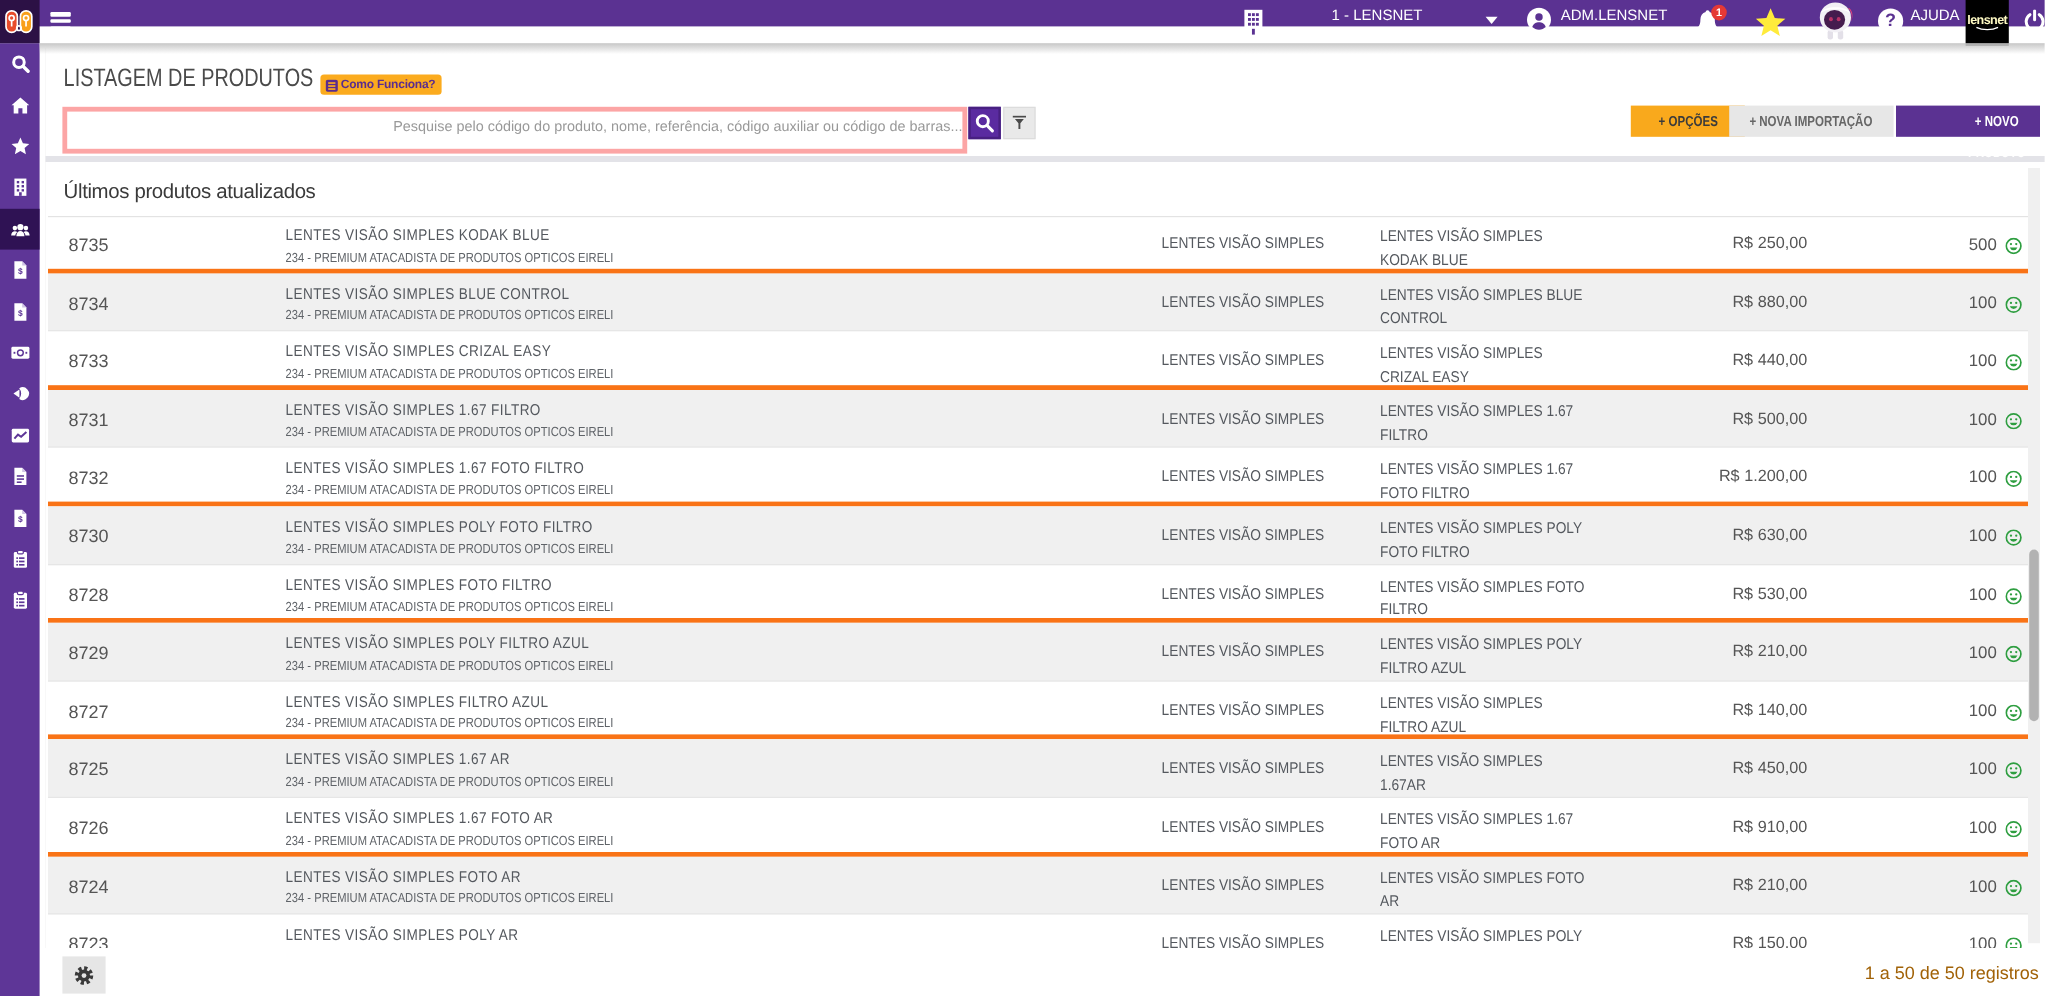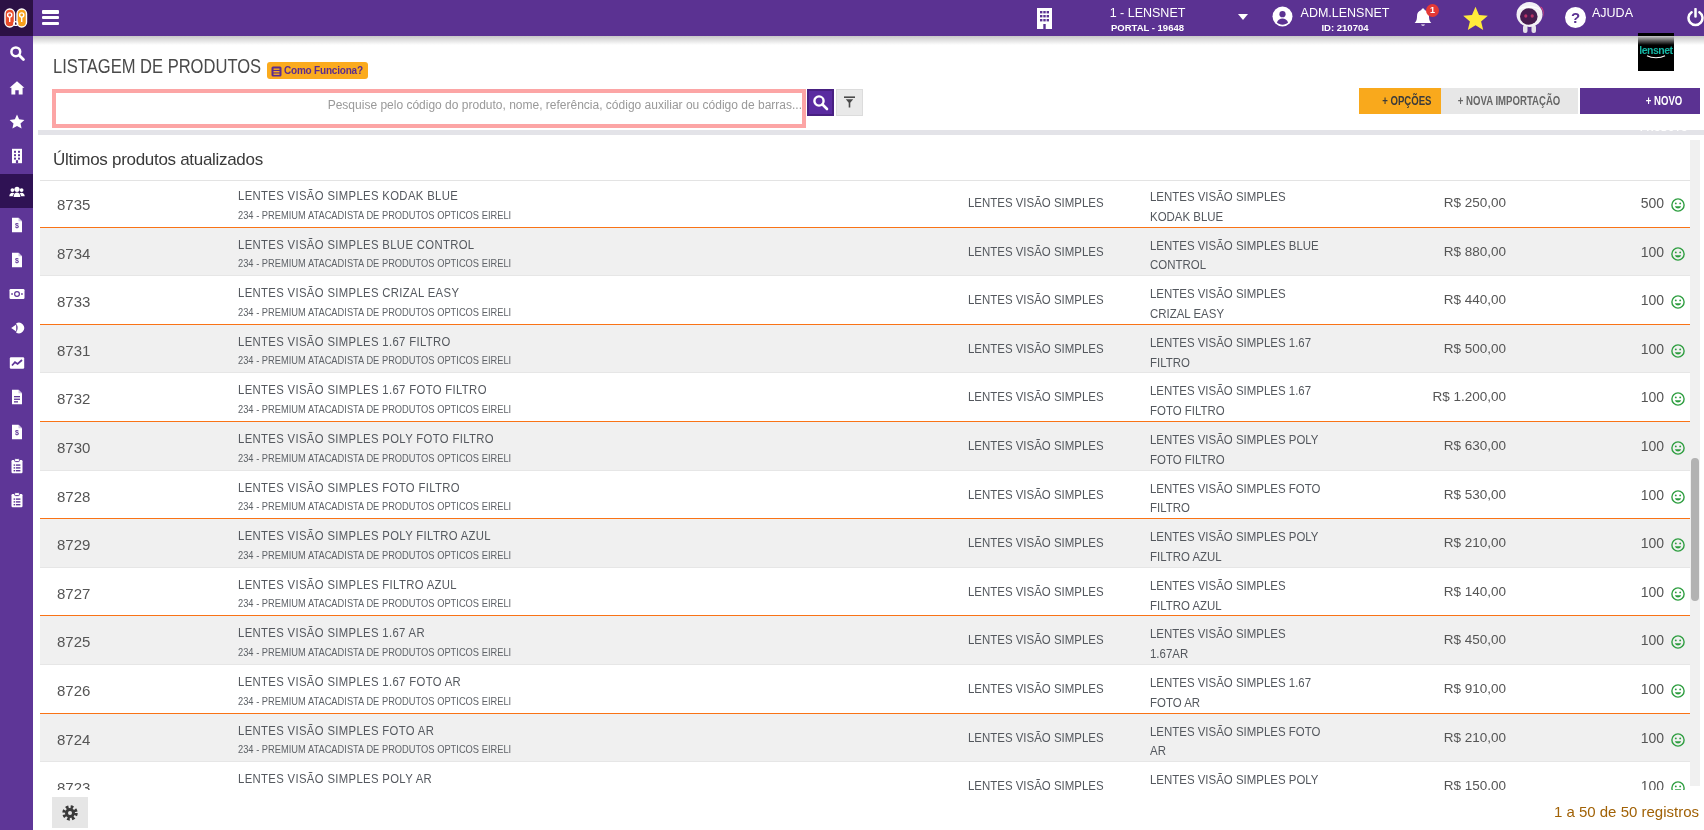--- a/index.html
+++ b/index.html
@@ -1,41 +1,41 @@
 <!DOCTYPE html>
 <html><head>
 <meta charset="utf-8">
 <style>
 * { margin:0; padding:0; box-sizing:border-box; }
 html,body { width:1704px; height:830px; overflow:hidden; background:#fff;
   font-family:"Liberation Sans", sans-serif; }
 #page { position:relative; width:1704px; height:830px; }
 
 
-#topbar { position:absolute; left:0; top:0; width:1704px; height:36px; background:#5b3292; }
+#topbar { position:absolute; left:0; top:0; width:1704px; height:22px; background:#5b3292; }
 #logobox { position:absolute; left:0; top:0; width:33px; height:36px; background:#2c1145; }
 #shadow { position:absolute; left:33px; top:36px; width:1671px; height:9px;
   background:linear-gradient(#c7c7c7, rgba(255,255,255,0)); }
 #burger { position:absolute; left:42px; top:10px; width:17px; height:16px; }
 #burger div { height:3.6px; background:#fff; border-radius:1px; margin-bottom:2.2px; }
 .tbl1 { color:#fff; font-size:12.5px; line-height:13px; }
 .tbl2 { color:#fff; font-size:9.5px; font-weight:bold; line-height:10px; }
 #companyTxt { position:absolute; left:1060px; top:7px; width:175px; text-align:center; }
 #companyTxt .tbl2 { margin-top:3px; }
 #caret { position:absolute; left:1238px; top:14px; width:0; height:0;
   border-left:5px solid transparent; border-right:5px solid transparent; border-top:6px solid #fff; }
 #userTxt { position:absolute; left:1300px; top:7px; width:90px; text-align:center; }
 #userTxt .tbl2 { margin-top:3px; }
 #bellbadge { position:absolute; left:1426px; top:4px; width:13px; height:13px; background:#e53935;
   border-radius:50%; color:#fff; font-size:9px; font-weight:bold; text-align:center; line-height:13px; }
 #helpcircle { position:absolute; left:1565px; top:7px; width:21px; height:21px; background:#fff;
   border-radius:50%; color:#5b3292; font-weight:bold; font-size:15px; text-align:center; line-height:21px; }
 #ajudaTxt { position:absolute; left:1592px; top:7px; width:40px; text-align:right; }
 #lensnetbox { position:absolute; left:1638px; top:0; width:36px; height:38px; background:#000;
-  color:#14b8a6; text-align:center;margin-top:33px; }
+  color:#fef9c3; text-align:center; }
 #lensnetbox .t { position:absolute; left:0; top:11px; width:36px; font-size:10.5px; font-weight:bold; letter-spacing:-0.5px; }
 
 
 #sidebar { position:absolute; left:0; top:36px; width:33px; height:794px; background:#5e3697; }
 .sideitem { position:absolute; left:0; width:33px; height:34.4px; }
 .sideitem svg { position:absolute; left:50%; top:50%; transform:translate(-50%,-50%); }
 #activeitem { background:#2f1254; }
 
 
 #contentbg { position:absolute; left:38px; top:40px; width:1666px; height:750px; background:#fff; border-left:1px solid #e0e0e0; }
@@ -52,21 +52,21 @@
 .hbtn { position:absolute; top:48px; height:26px; font-size:12px; font-weight:bold; text-align:center; line-height:26px; }
 .hbtn span { display:inline-block; transform:scaleX(0.8); }
 #btnopcoes { left:1321px; width:95px; background:#f9a91c; color:#3b3b3b; }
 #btnimport { left:1403px; width:137px; background:#e7e7e7; color:#666; }
 #btnnovo { left:1542px; width:120px; background:#5b3292; color:#fff;padding-left:48px; }
 
 
 #tablecard { position:absolute; left:38px; top:134.5px; width:1666px; height:655.5px; background:#fff; overflow:hidden; }
 #tctitle { position:absolute; left:15px; top:15.5px; font-size:17px; color:#3a3a3a; letter-spacing:-0.3px; }
 #tcdivider { position:absolute; left:2px; top:45.5px; width:1650px; height:1px; background:#e3e3e3; }
-.row { position:absolute; left:2px; width:1650px; height:48.6px; border-bottom:1px solid #f97316; }
+.row { position:absolute; left:2px; width:1650px; height:48.6px; border-bottom:4px solid #f97316; }
 .row.g { background:#f0f0f0; border-bottom:1px solid #e6e6e6; }
 .c1 { position:absolute; left:17px; top:17px; font-size:15px; color:#555; }
 .c2m { position:absolute; left:197.5px; top:9px; font-size:13px; color:#54585e; letter-spacing:0.4px; transform:scaleX(0.87); transform-origin:0 0; white-space:nowrap; }
 .c2s { position:absolute; left:197.5px; top:29.5px; font-size:11px; color:#5f6368; transform:scaleX(0.847); transform-origin:0 0; white-space:nowrap; }
 .c3 { position:absolute; left:928px; top:16px; font-size:13px; color:#54585e; transform:scaleX(0.881); transform-origin:0 0; white-space:nowrap; }
 .c4 { position:absolute; left:1110px; top:8px; font-size:13px; color:#54585e; line-height:19.7px; transform:scaleX(0.881); transform-origin:0 0; white-space:nowrap; }
 .c5 { position:absolute; left:1266px; top:16px; width:200px; text-align:right; font-size:13.5px; color:#555; }
 .c6 { position:absolute; left:1524px; top:16px; width:100px; text-align:right; font-size:14px; color:#555; }
 .smiley { position:absolute; left:1631px; top:19px; }
 

